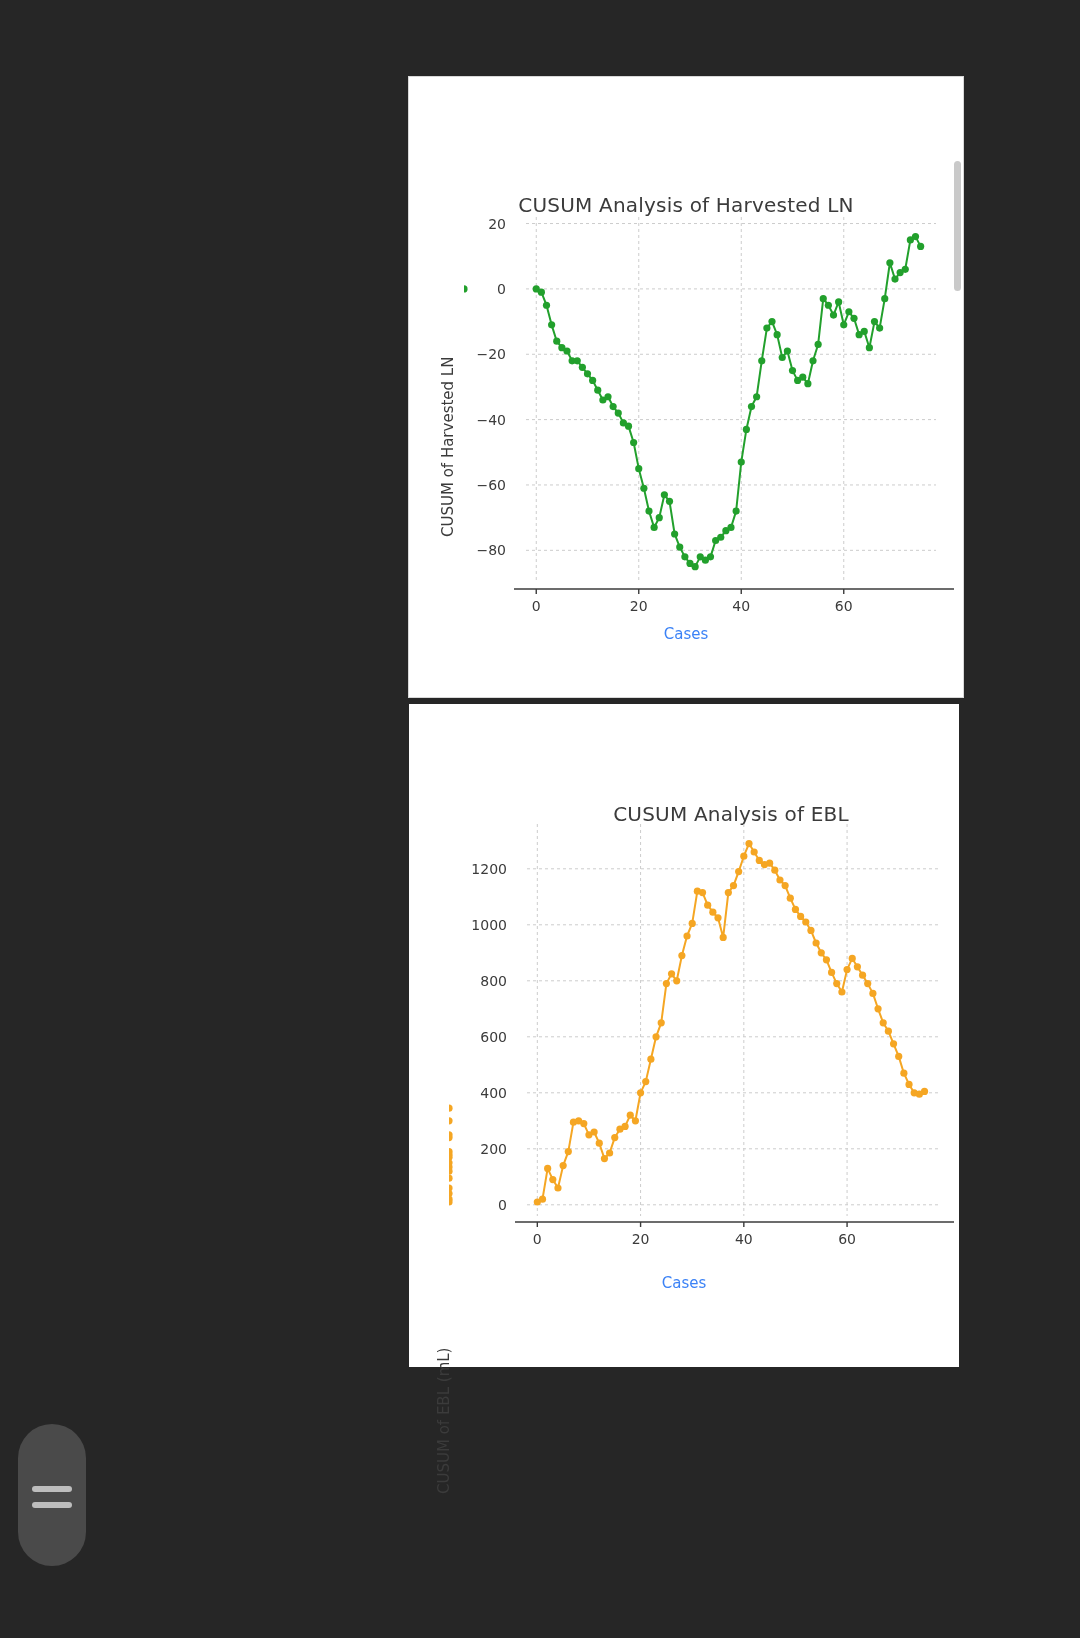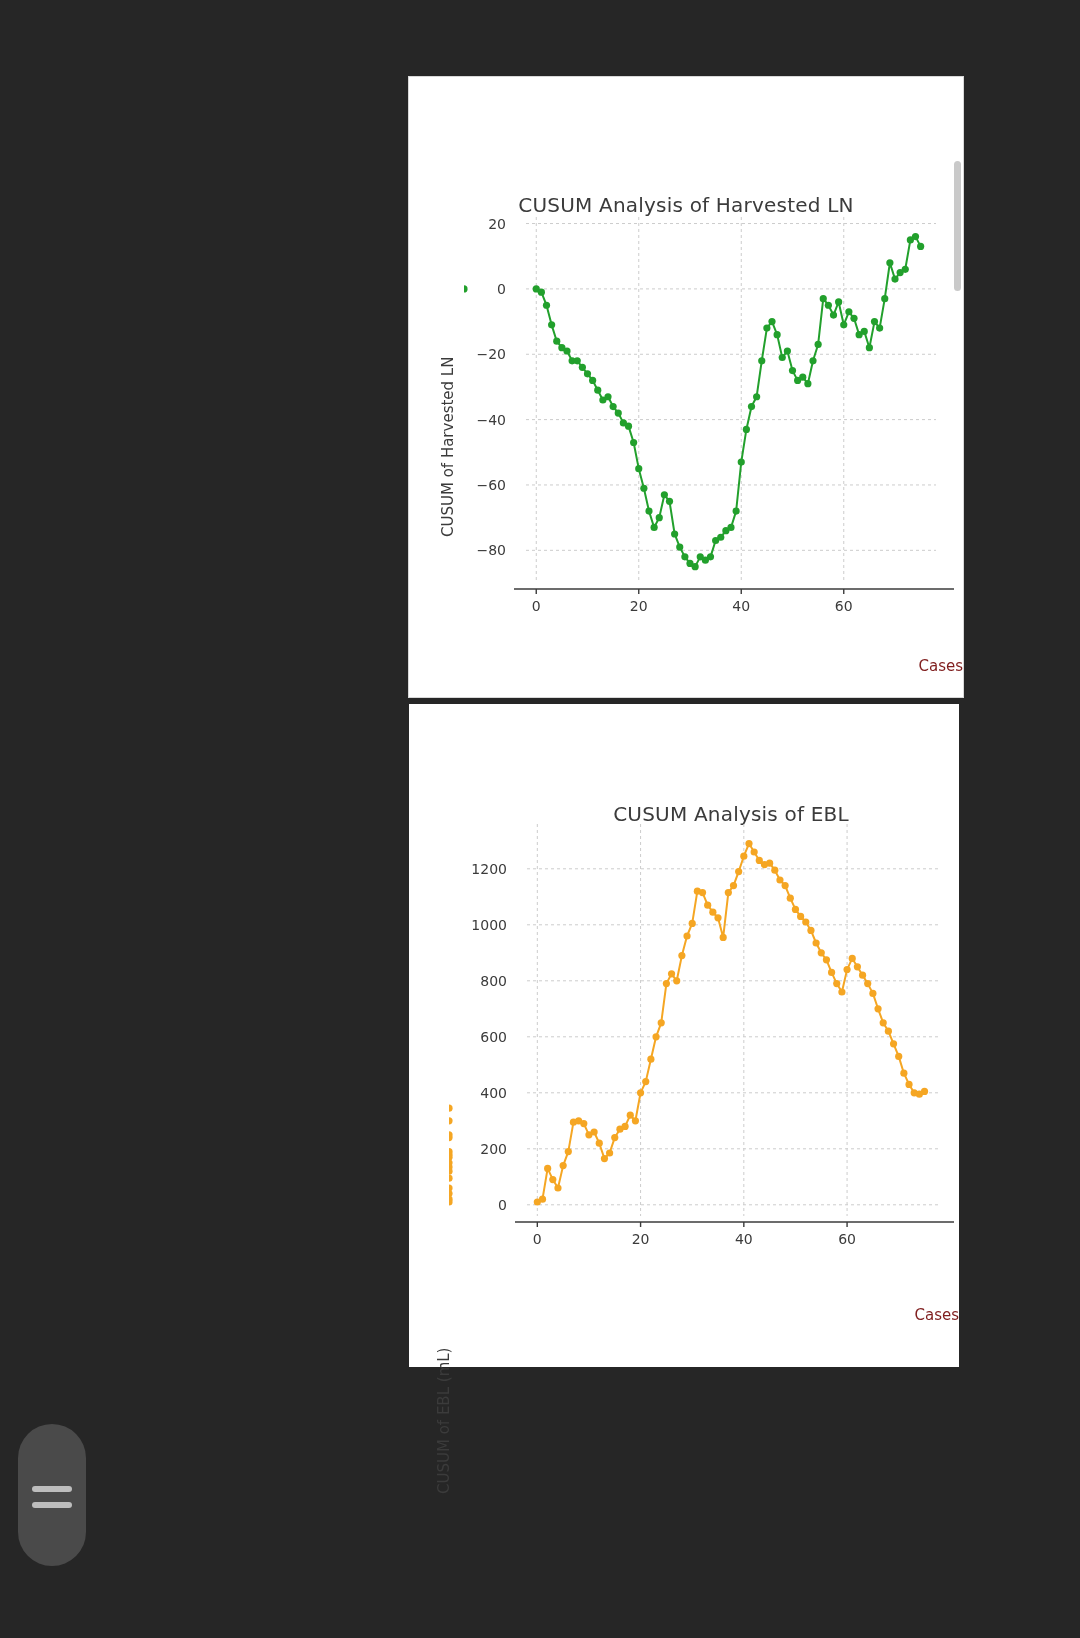--- a/index.html
+++ b/index.html
@@ -56,25 +56,24 @@
   .ylabel {
     position: absolute;
     color: #3b3b3b;
     font-size: 15px;
     transform-origin: 0 0;
     transform: rotate(-90deg);
     white-space: nowrap;
   }
   .xlabel {
     position: absolute;
-    color: #7f1d1d;
+    color: #3b82f6;
     font-size: 15px;
-    text-align: right;
+    text-align: center;
     white-space: nowrap;
-    margin-top: 32px;
   }
   .plot {
     position: absolute;
   }
   .handle {
     position: absolute;
     left: 18px;
     top: 1424px;
     width: 68px;
     height: 142px;

